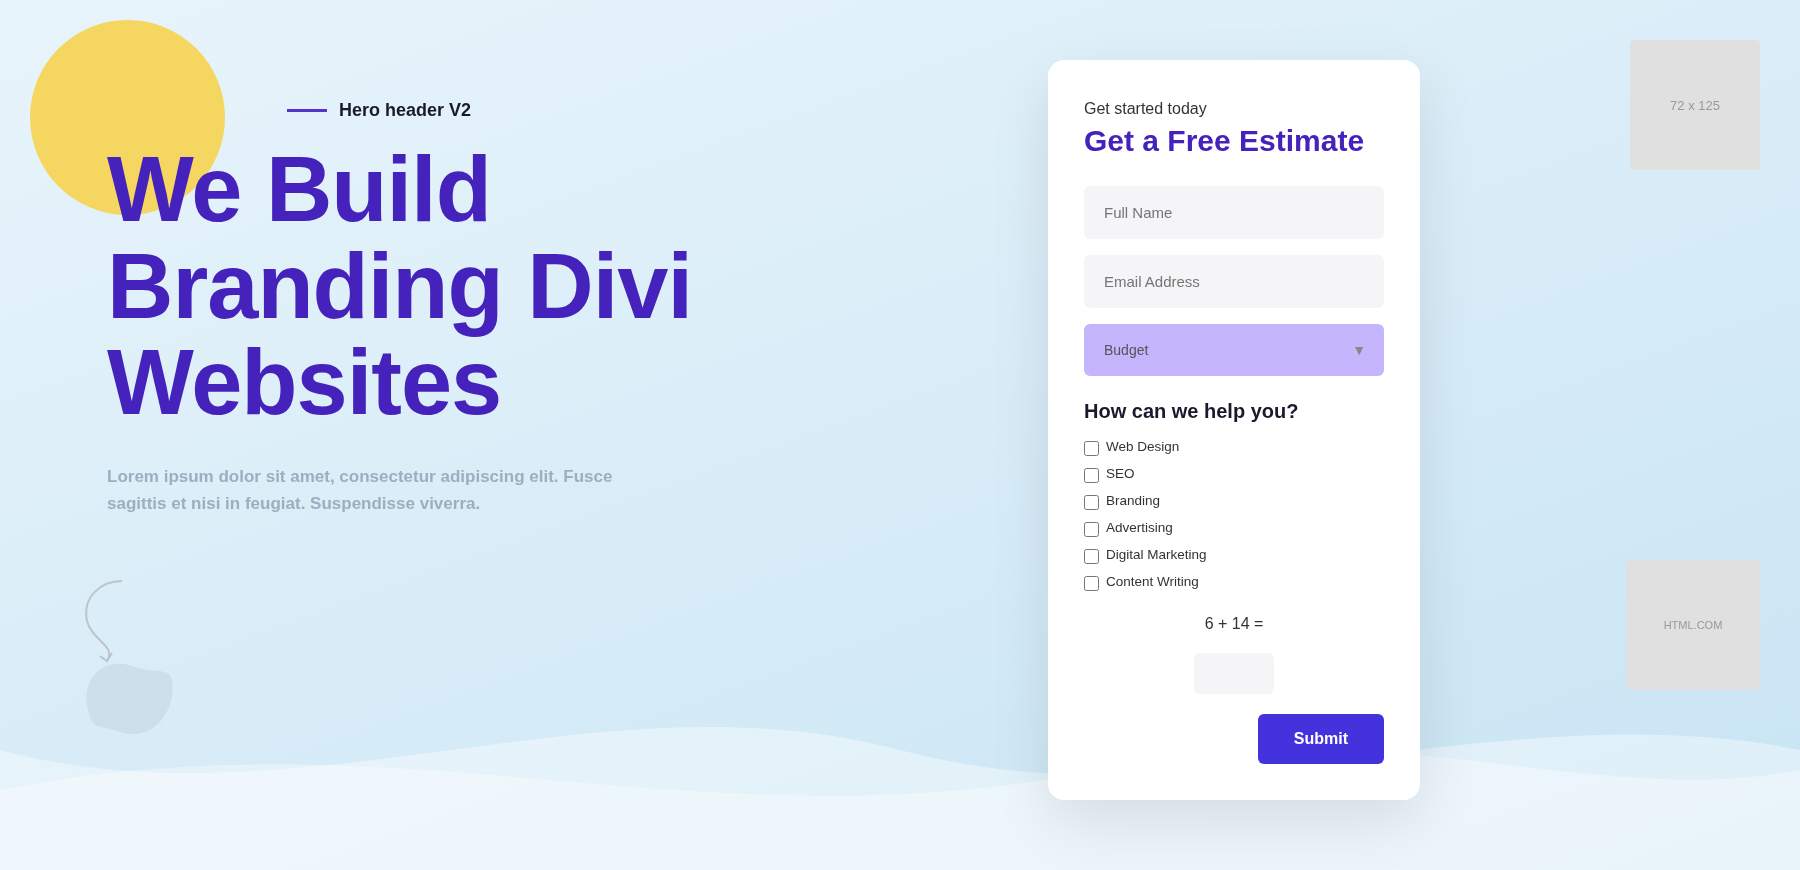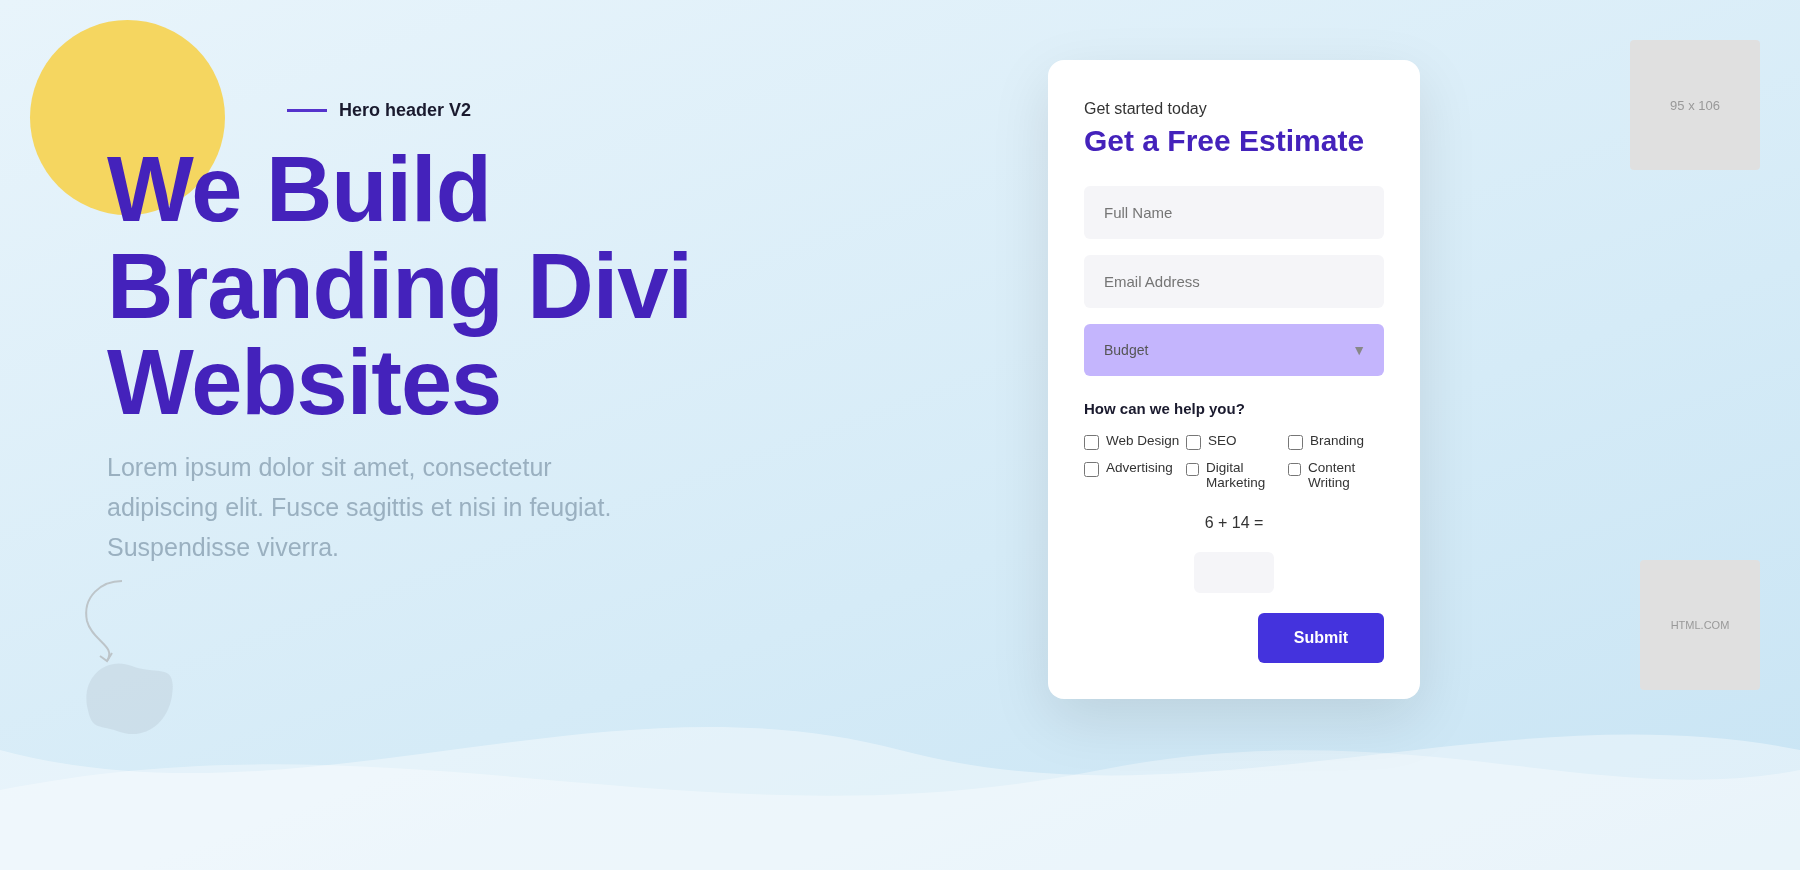--- a/index.html
+++ b/index.html
@@ -80,26 +80,27 @@
       font-size: 92px;
       font-weight: 900;
       color: #4422bb;
       line-height: 1.05;
       letter-spacing: -1px;
     }
 
     .hero-description {
       position: relative;
       z-index: 2;
-      margin-top: 16px;
+      margin-top: 32px;
       margin-left: 10px;
-      font-size: 25px;
+      font-size: 17px;
       color: #9ab0c0;
       line-height: 1.6;
       max-width: 560px;
+      font-weight: bold;
     }
 
     .get-started-btn {
       position: relative;
       z-index: 2;
       margin-top: 42px;
       margin-left: 10px;
       background: #f5a020;
       color: white;
       border: none;
@@ -189,29 +190,29 @@
       position: absolute;
       right: 18px;
       top: 50%;
       transform: translateY(-50%);
       pointer-events: none;
       color: #888;
       font-size: 14px;
     }
 
     .help-label {
-      font-size: 15px;
+      font-size: 20px;
       font-weight: 700;
       color: #1a1a2e;
       margin-bottom: 16px;
     }
 
     .checkboxes-grid {
       display: grid;
-      grid-template-columns: 1fr 1fr 1fr;
+      grid-template-columns: 1fr;
       gap: 10px 6px;
       margin-bottom: 24px;
     }
 
     .checkbox-item {
       display: flex;
       align-items: flex-start;
       gap: 7px;
       font-size: 13.5px;
       color: #333;
@@ -276,21 +277,21 @@
       justify-content: center;
       font-size: 13px;
       color: #999;
       z-index: 3;
     }
 
     .right-image-bottom {
       position: absolute;
       bottom: 180px;
       right: 40px;
-      width: 120px;
+      width: 134px;
       height: 130px;
       background: #e0e0e0;
       border-radius: 4px;
       display: flex;
       align-items: center;
       justify-content: center;
       font-size: 11px;
       color: #999;
       z-index: 3;
       flex-direction: column;
@@ -390,20 +391,20 @@
     </div>
 
     <div class="captcha-row">
       <span class="captcha-text">6 + 14 =</span>
       <input type="text" class="captcha-input" placeholder="" style="">
       <button class="submit-btn">Submit</button>
     </div>
   </div>
 
   <div class="right-image-top">
-    <span>95 x 106</span>
+    <span>72 x 125</span>
   </div>
 
   <div class="right-image-bottom">
     <span>HTML.COM</span>
   </div>
 
 </div>
 
 </body></html>

